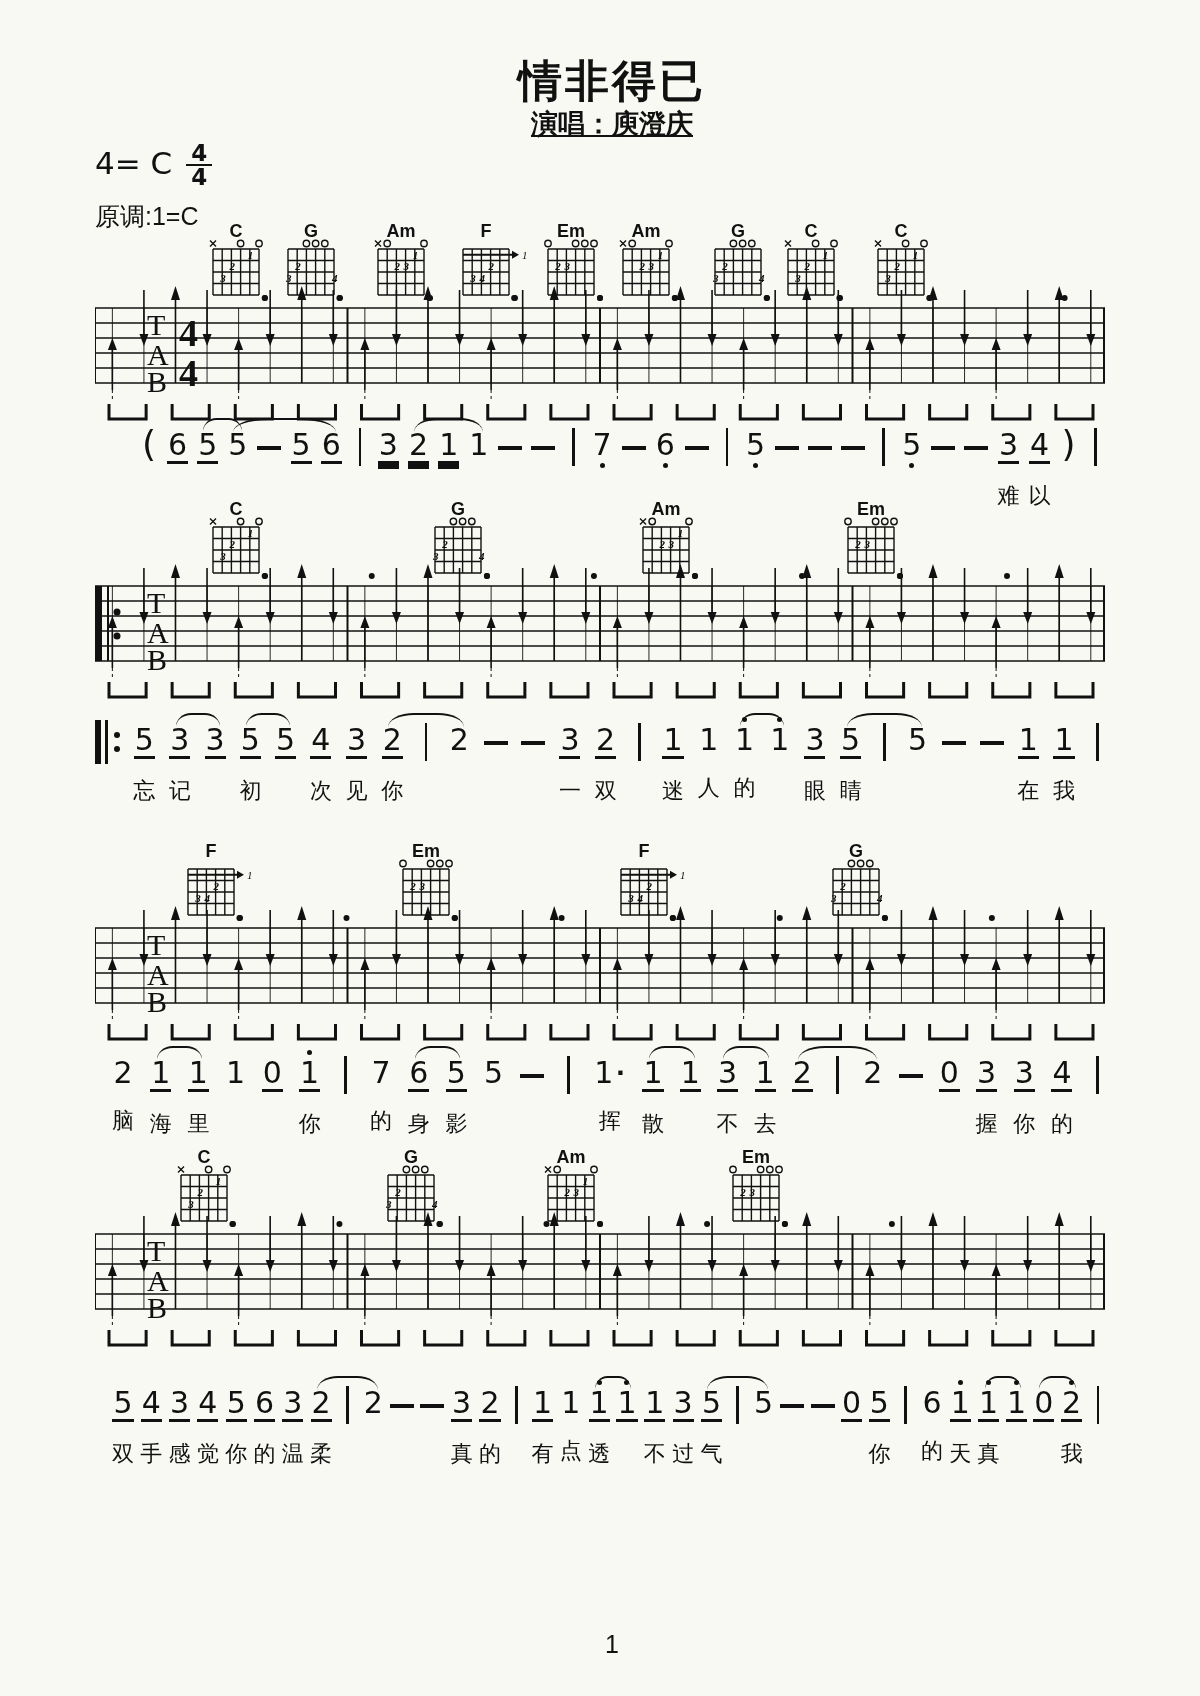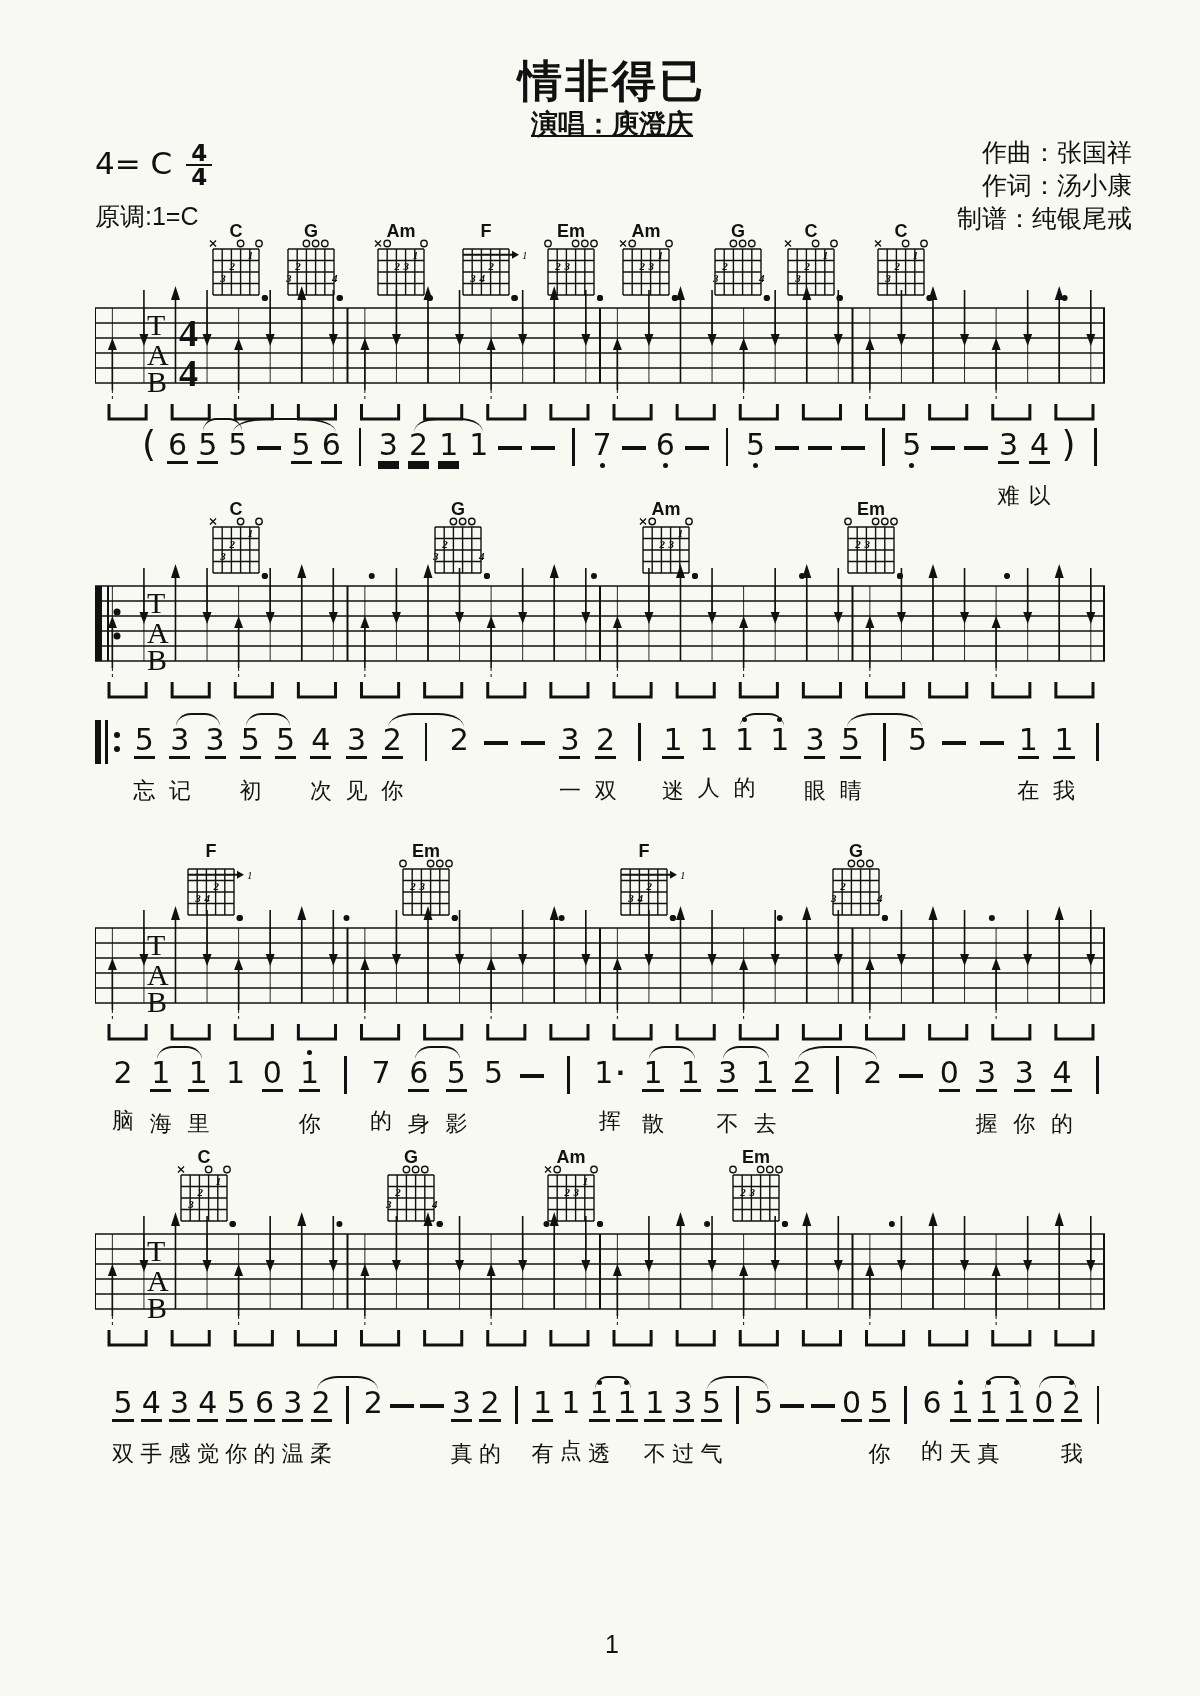--- a/index.html
+++ b/index.html
@@ -48,25 +48,20 @@
   <div class="subtitle">演唱：庾澄庆</div>
 
   <div class="keyline">
     <span>4= C</span><span class="frac">
         <span class="top">4</span>
         <span>4</span>
       </span>
   </div>
   <div class="origkey">原调:1=C</div>
 
-  <div class="credits">
-    <div>作曲：张国祥</div>
-    <div>作词：汤小康</div>
-    <div>制谱：纯银尾戒</div>
-  </div>
 
   <div id="systems">
       <div class="sys" style="top: 222px;">
         <svg class="staffsvg" width="1010" height="162" viewBox="0 0 1010 162">
           <line x1="0" y1="30" x2="1010" y2="30" stroke="#111111" stroke-width="1.3"></line>
           <line x1="0" y1="45" x2="1010" y2="45" stroke="#111111" stroke-width="1.3"></line>
           <line x1="0" y1="60" x2="1010" y2="60" stroke="#111111" stroke-width="1.3"></line>
           <line x1="0" y1="75" x2="1010" y2="75" stroke="#111111" stroke-width="1.3"></line>
           <line x1="0" y1="90" x2="1010" y2="90" stroke="#111111" stroke-width="1.3"></line>
           <line x1="0" y1="105" x2="1010" y2="105" stroke="#111111" stroke-width="1.3"></line>

